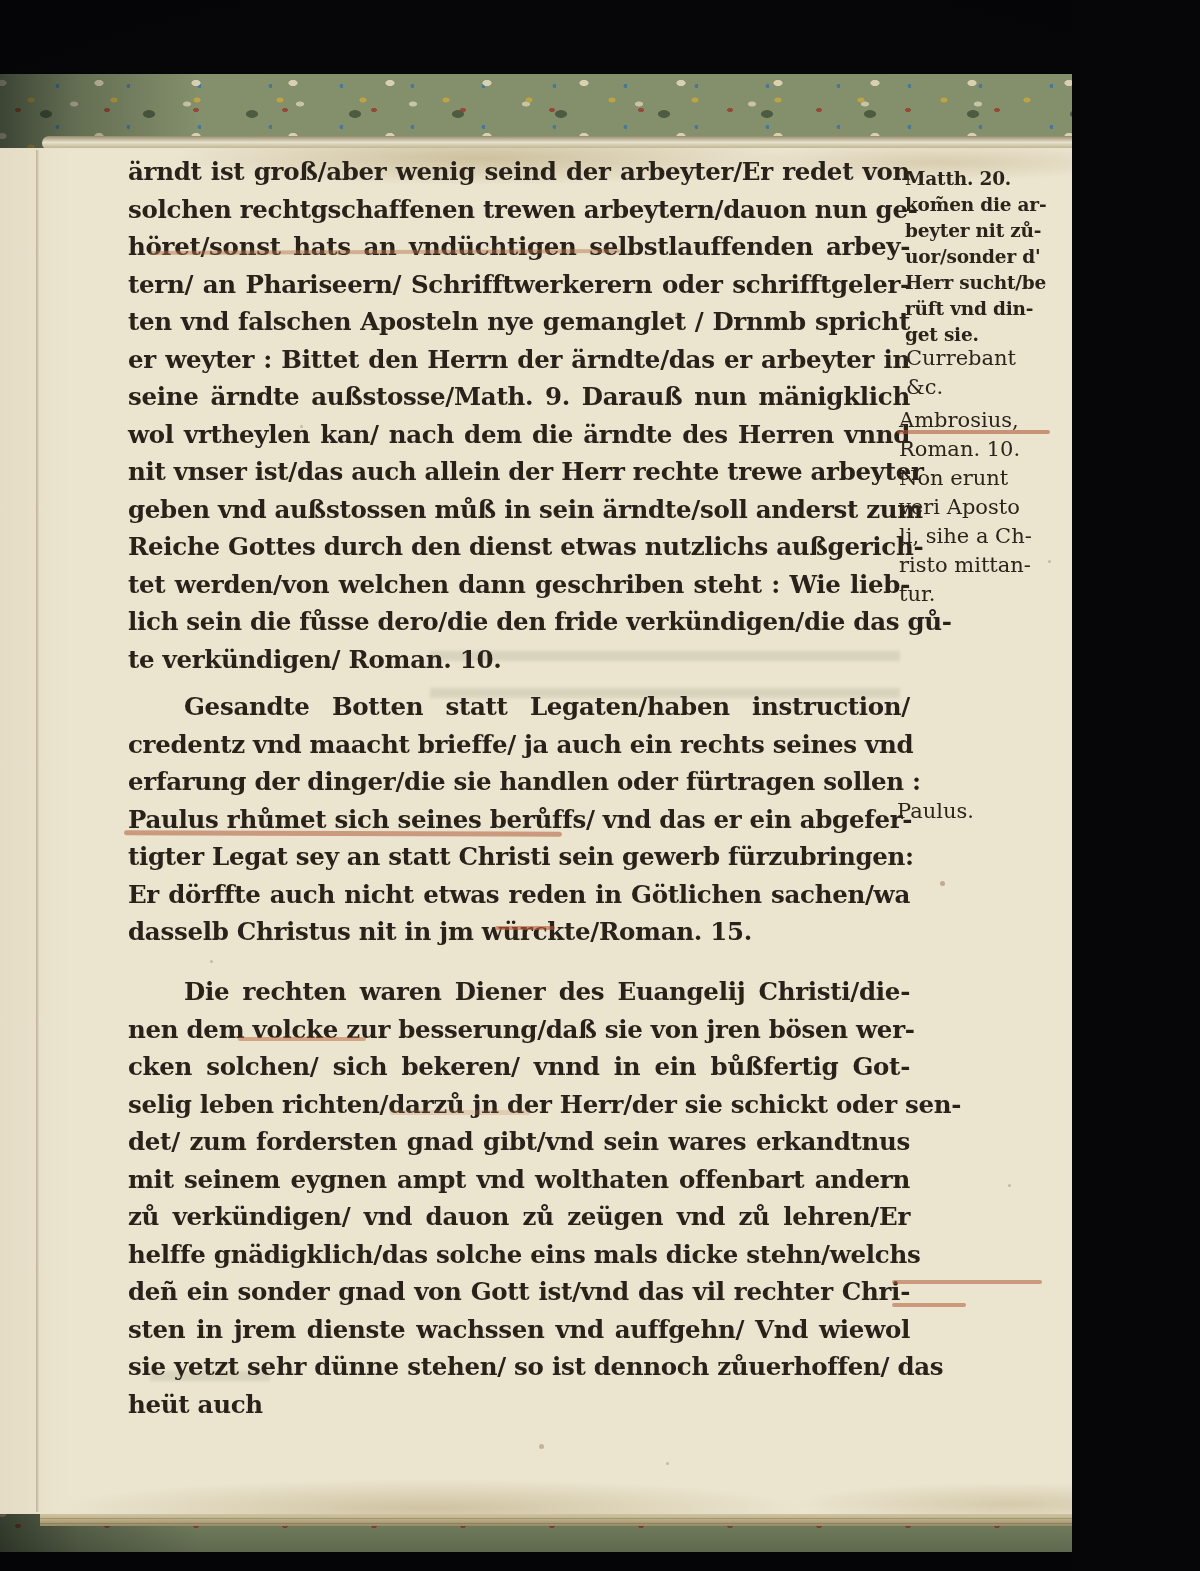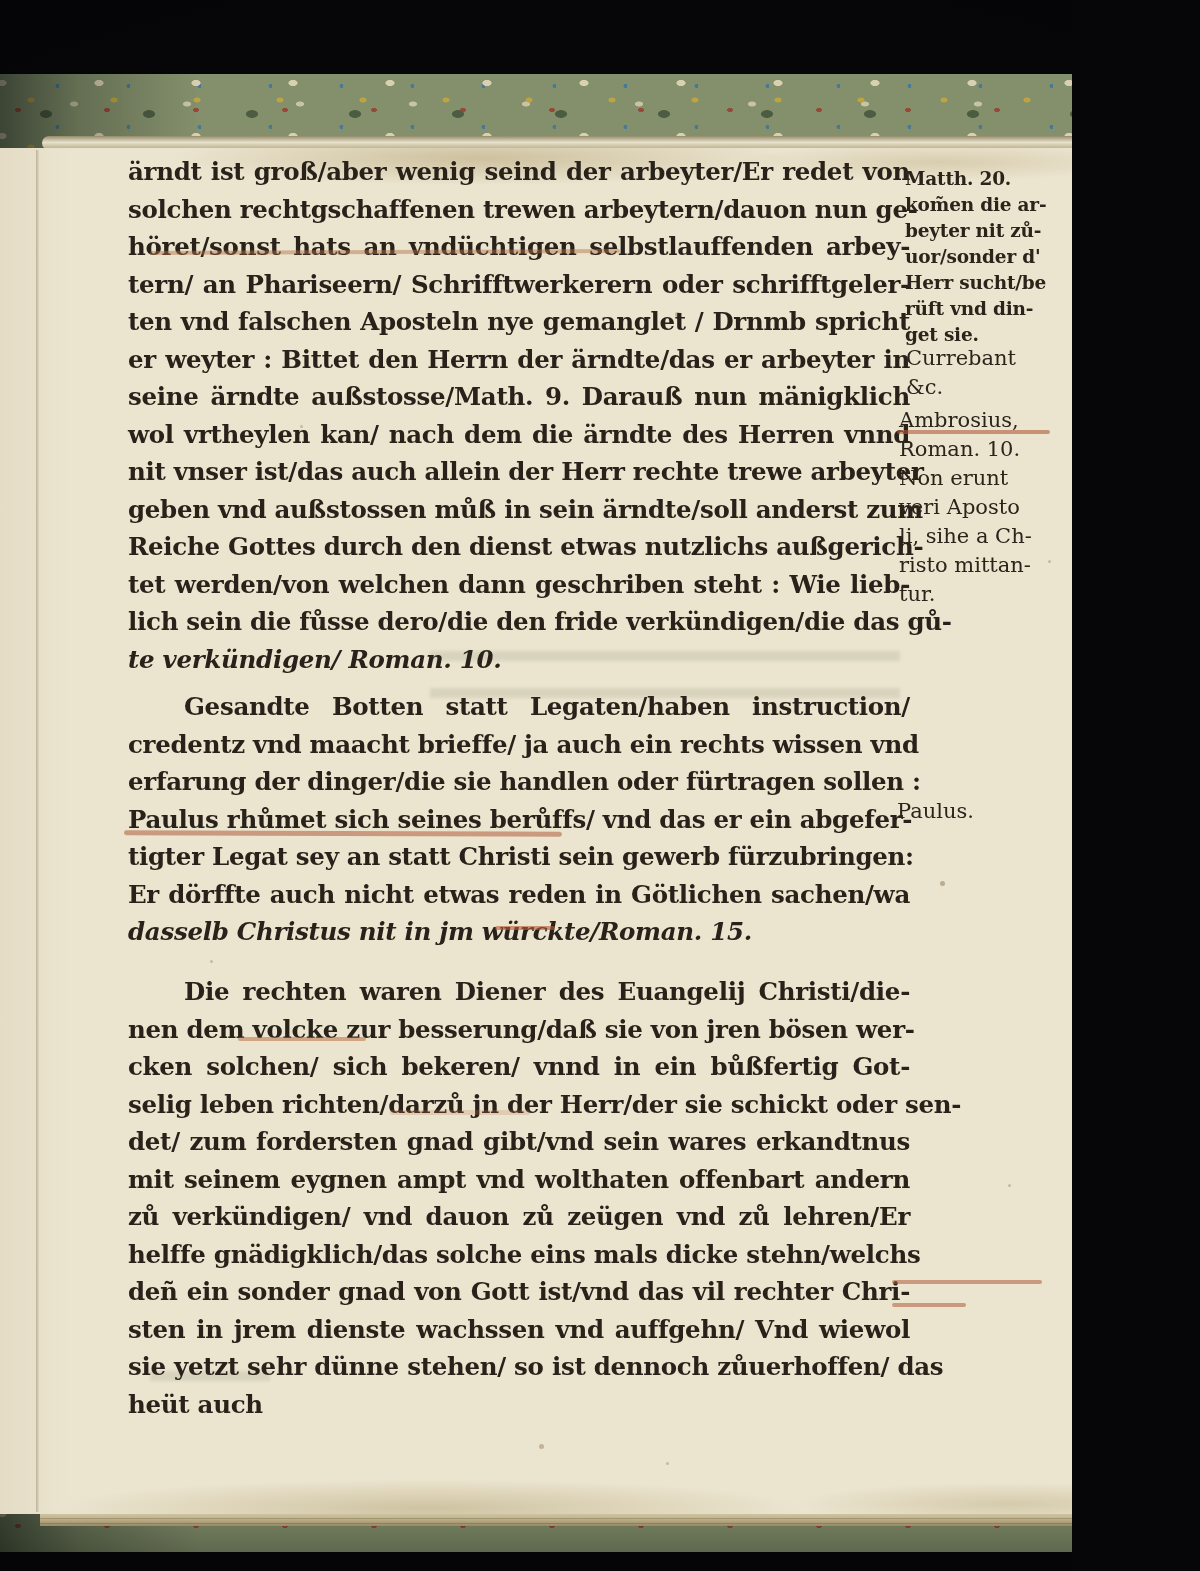--- a/index.html
+++ b/index.html
@@ -46,21 +46,21 @@
                    300px 425px 0 0 rgba(120,90,50,.3), 1048px 560px 0 0 rgba(120,90,50,.3),
                    210px 960px 0 0 rgba(120,90,50,.3), 540px 1445px 0 1px rgba(120,90,50,.35),
                    1008px 1184px 0 0 rgba(120,90,50,.3), 666px 1462px 0 0 rgba(120,90,50,.3);}
   .ghost{position:absolute;filter:blur(1.6px);opacity:.13;
         background:repeating-linear-gradient(180deg, transparent 0 9px, #5d6a4e 9px 19px, transparent 19px 37px);}
   
   .mainp{position:absolute;left:128px;width:782px;color:#28221a;
          font:bold 24.5px/37.5px "DejaVu Serif", serif;letter-spacing:-0.3px;}
   .p1{top:153px}.p2{top:688px}.p3{top:973px}
   .line{height:37.5px;text-align:justify;text-align-last:justify;white-space:nowrap;}
-  .line.rag{text-align-last:left;font-style:italic;}
+  .line.rag{text-align-last:left;}
   .line.indent{padding-left:56px;}
   .catchword{height:37.5px;padding-right:2px;}
   .mnote{position:absolute;color:#2a241b;}
   .mnote.bl{font:bold 18.5px/26px "DejaVu Serif", serif;letter-spacing:-0.2px;}
   .mnote.rm{font:400 21px/29px "DejaVu Serif", serif;}
   .n1{left:905px;top:166px;width:222px;}
   .n1r{left:906px;top:344px;width:222px;}
   .n2{left:899px;top:406px;width:222px;}
   .n3{left:897px;top:797px;width:222px;}
   .n4{left:901px;top:1256px;width:222px;line-height:24.6px;}
@@ -95,21 +95,21 @@
     <div class="line">nit vnser ist/das auch allein der Herr rechte trewe arbeyter</div>
     <div class="line">geben vnd außstossen můß in sein ärndte/soll anderst zum</div>
     <div class="line">Reiche Gottes durch den dienst etwas nutzlichs außgerich-</div>
     <div class="line">tet werden/von welchen dann geschriben steht : Wie lieb-</div>
     <div class="line">lich sein die fůsse dero/die den fride verkündigen/die das gů-</div>
     <div class="line rag">te verkündigen/ Roman. 10.</div>
   </div>
 
   <div class="mainp p2">
     <div class="line indent">Gesandte Botten statt Legaten/haben instruction/</div>
-    <div class="line">credentz vnd maacht brieffe/ ja auch ein rechts wissen vnd</div>
+    <div class="line">credentz vnd maacht brieffe/ ja auch ein rechts seines vnd</div>
     <div class="line">erfarung der dinger/die sie handlen oder fürtragen sollen :</div>
     <div class="line">Paulus rhůmet sich seines berůffs/ vnd das er ein abgefer-</div>
     <div class="line">tigter Legat sey an statt Christi sein gewerb fürzubringen:</div>
     <div class="line">Er dörffte auch nicht etwas reden in Götlichen sachen/wa</div>
     <div class="line rag">dasselb Christus nit in jm würckte/Roman. 15.</div>
   </div>
 
   <div class="mainp p3">
     <div class="line indent">Die rechten waren Diener des Euangelij Christi/die-</div>
     <div class="line">nen dem volcke zur besserung/daß sie von jren bösen wer-</div>

